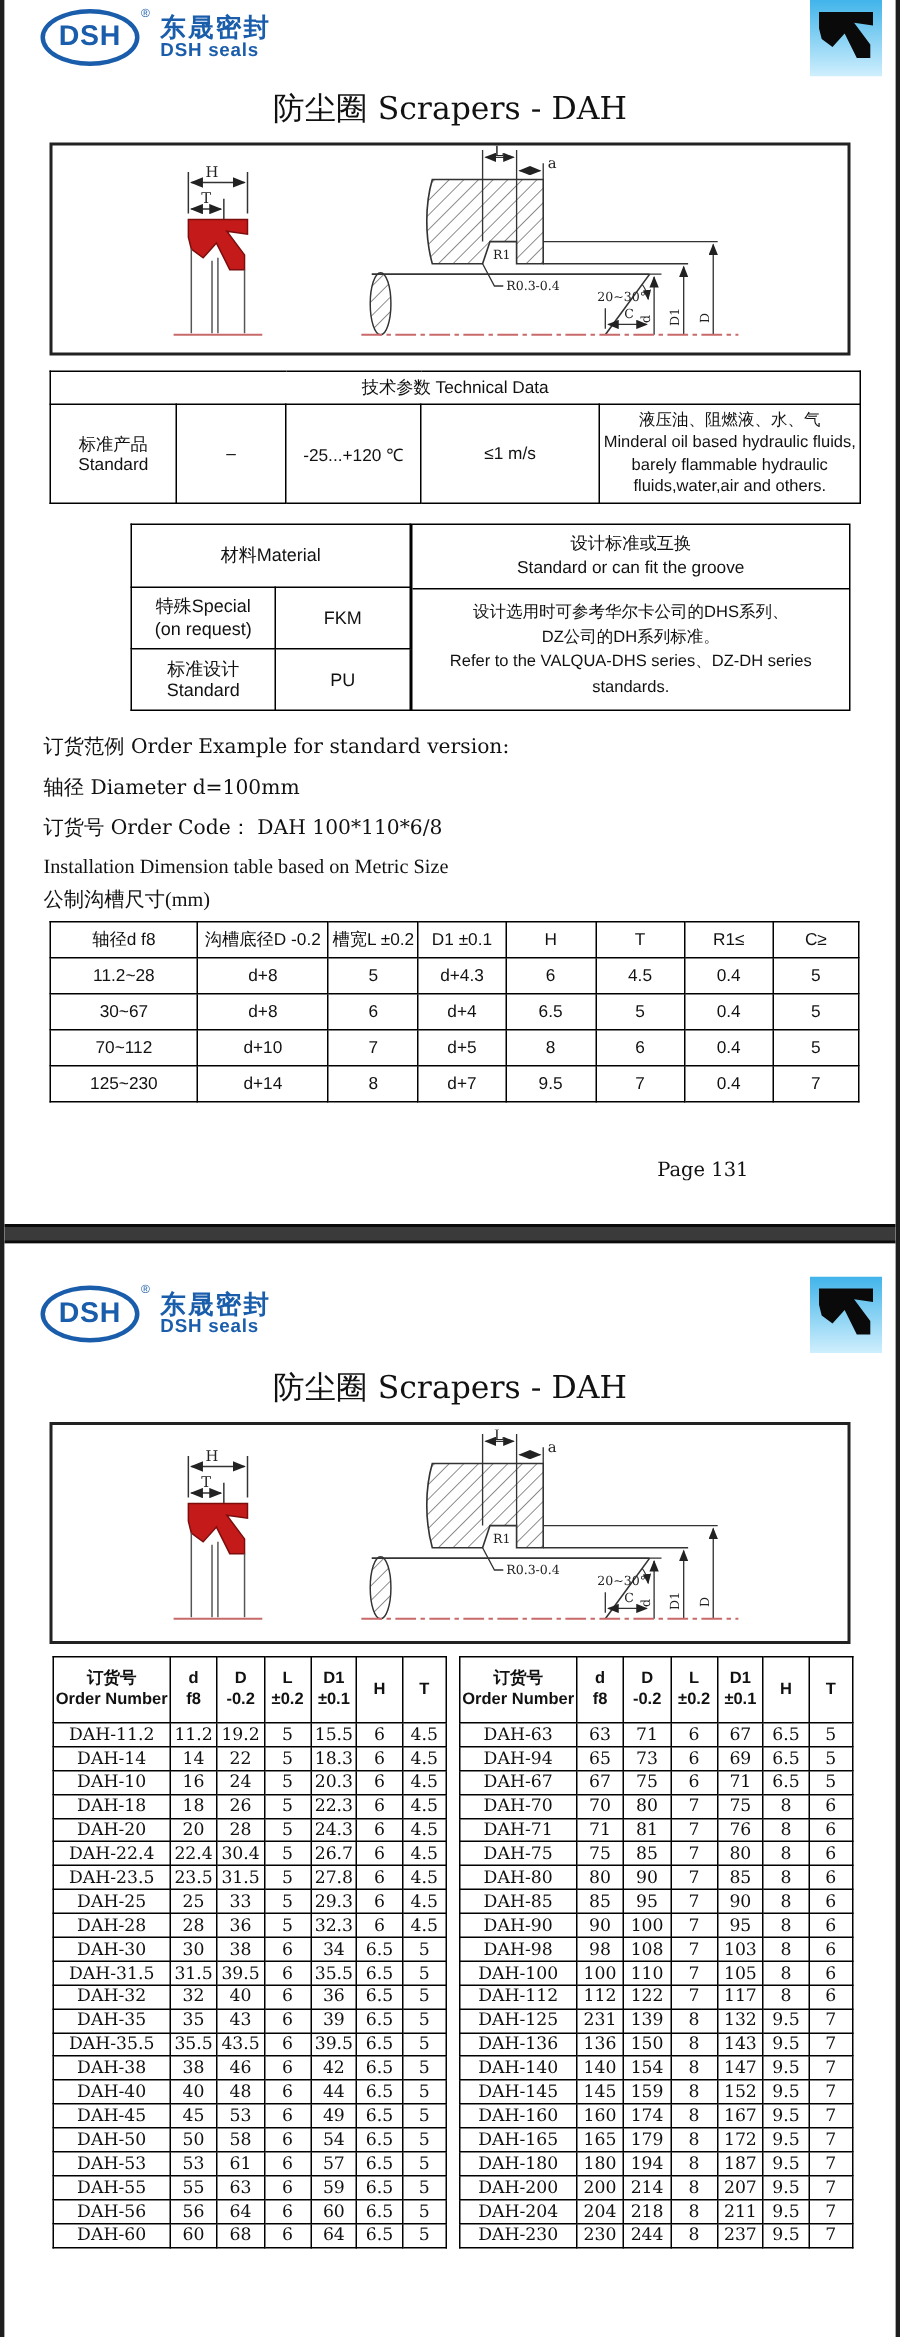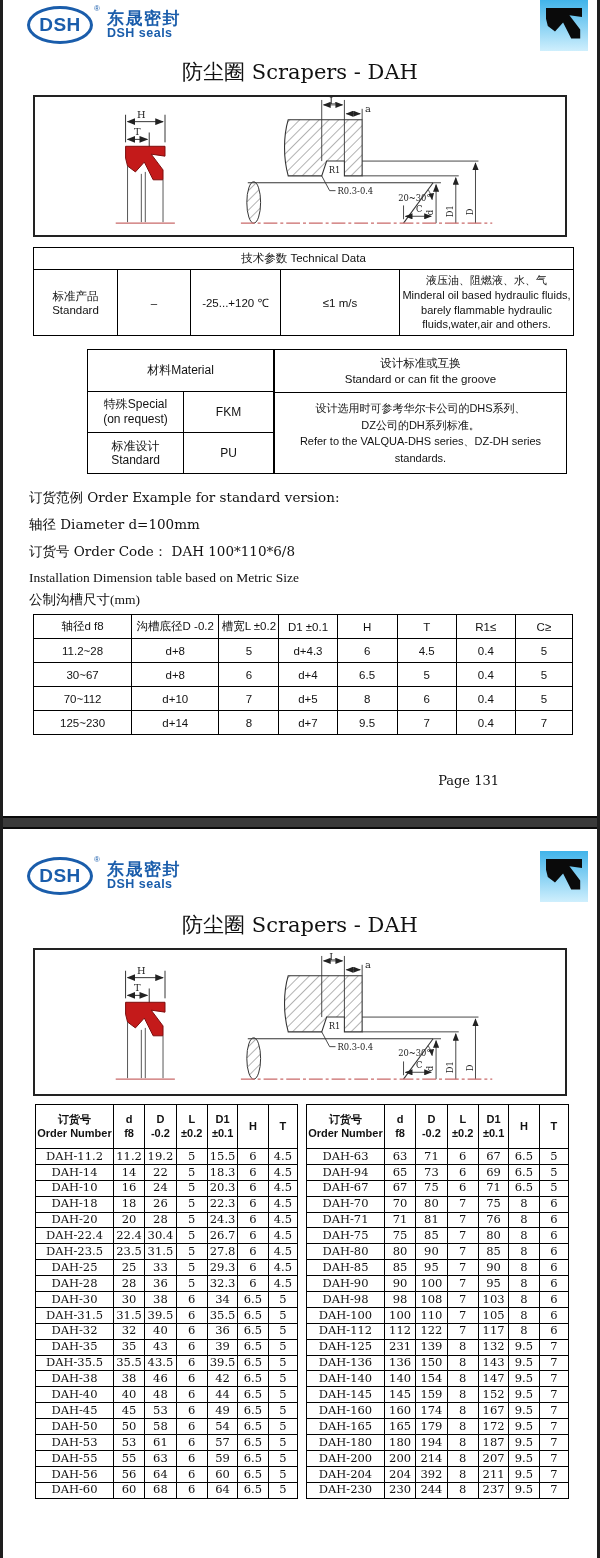--- a/index.html
+++ b/index.html
@@ -879,21 +879,21 @@
               <td>200</td>
               <td>214</td>
               <td>8</td>
               <td>207</td>
               <td>9.5</td>
               <td>7</td>
             </tr>
             <tr>
               <td>DAH-204</td>
               <td>204</td>
-              <td>392</td>
+              <td>218</td>
               <td>8</td>
               <td>211</td>
               <td>9.5</td>
               <td>7</td>
             </tr>
             <tr>
               <td>DAH-230</td>
               <td>230</td>
               <td>244</td>
               <td>8</td>

